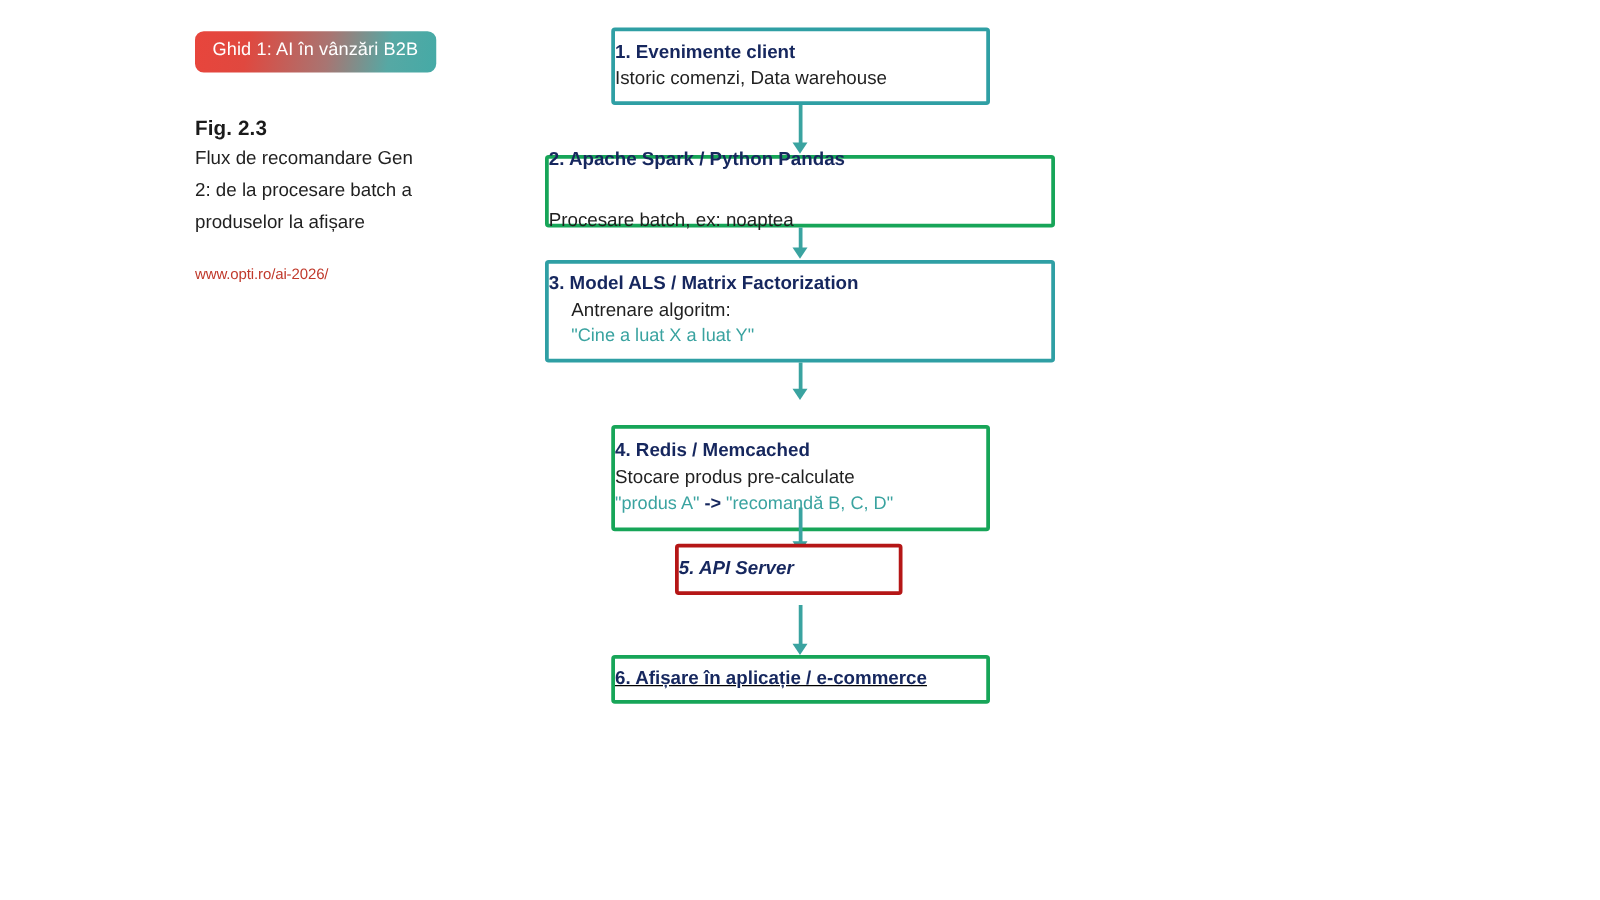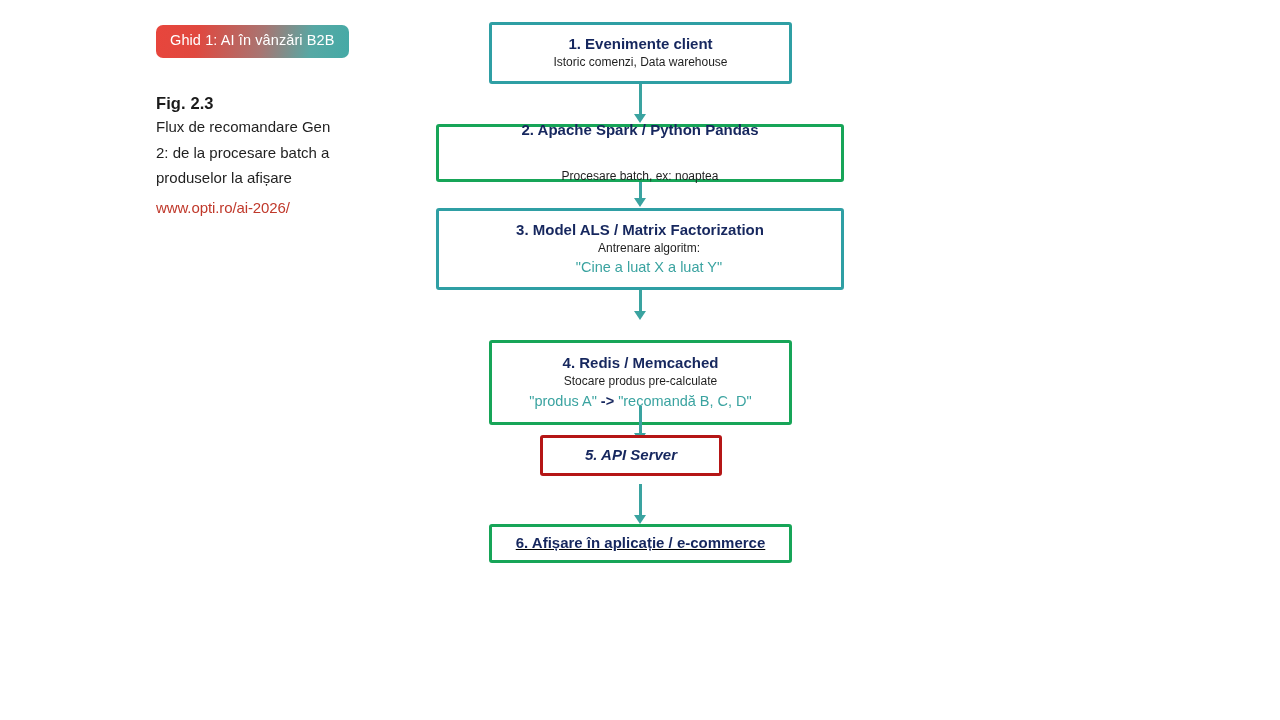--- a/index.html
+++ b/index.html
@@ -45,22 +45,22 @@
 
   #fig-desc {
     margin-top: 1px;
     font-size: 15px;
     line-height: 25.6px;
     color: #1f1f1f;
     width: 180px;
   }
 
   #fig-url {
-    margin-top: 7px;
-    font-size: 15px;
+    margin-top: 21px;
+    font-size: 12px;
     line-height: 1.3;
     color: #c0392b;
     letter-spacing: -0.1px;
   }
 
   
   #flow {
     position: absolute;
     left: 0;
     top: 0;
@@ -70,34 +70,33 @@
 
   .node {
     position: absolute;
     box-sizing: border-box;
     background: #ffffff;
     border-style: solid;
     border-width: 3px;
     border-radius: 3px;
     display: flex;
     flex-direction: column;
-    align-items: center;
     justify-content: center;
   }
 
   .node .title {
     font-size: 15px;
     font-weight: bold;
     color: #16275e;
     line-height: 1.35;
     white-space: nowrap;
   }
 
   .node .sub {
-    font-size: 12px;
+    font-size: 15px;
     color: #1f1f1f;
     line-height: 1.45;
     white-space: nowrap;
   }
 
   .node .quote {
     font-size: 14.5px;
     color: #3aa3a0;
     line-height: 1.45;
     white-space: nowrap;

